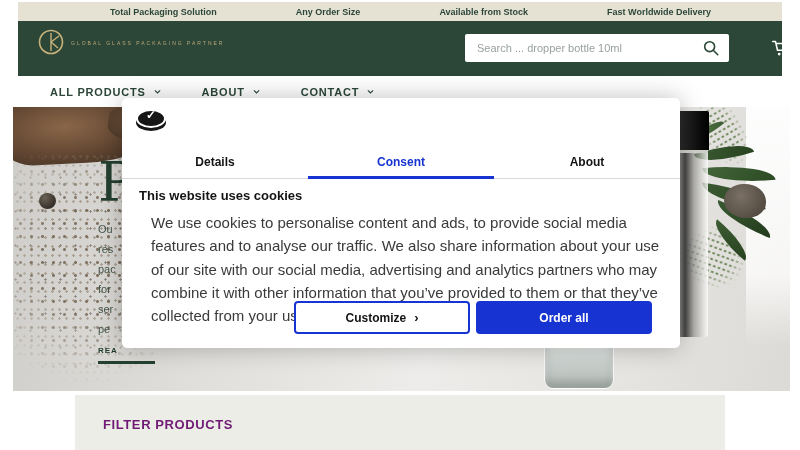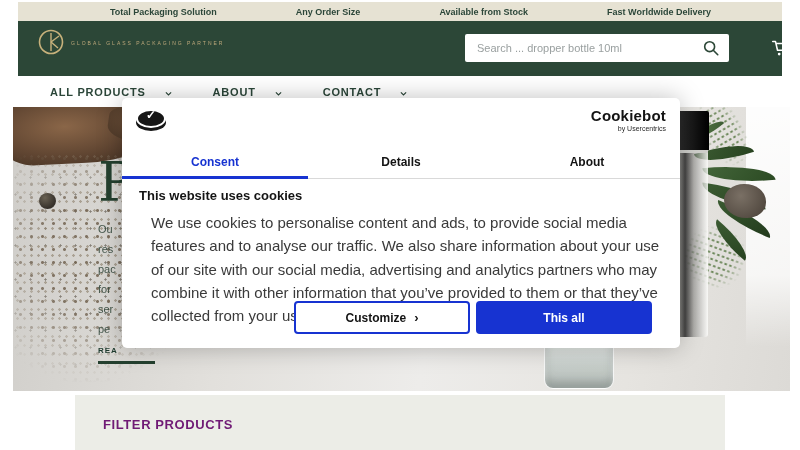--- a/index.html
+++ b/index.html
@@ -19,21 +19,21 @@
   .search{position:absolute;left:447px;top:13px;width:264px;height:28px;background:#ffffff;border-radius:2px;display:flex;align-items:center;}
   .search input{flex:1;border:none;outline:none;background:transparent;font-size:11px;color:#444;
     padding:0 6px 0 12px;font-family:"Liberation Sans",sans-serif;}
   .search input::placeholder{color:#9aa0a0;}
   .search .mag{width:18px;height:18px;margin-right:9px;cursor:pointer;}
   .cart{position:absolute;left:752px;top:16px;width:22px;height:22px;cursor:pointer;}
 
   
   .nav{position:absolute;left:18px;top:76px;width:764px;height:31px;background:#ffffff;
     display:flex;align-items:center;gap:40px;padding-left:32px;box-sizing:border-box;}
-  .nav .item{display:flex;align-items:flex-end;gap:18px;cursor:pointer;}
+  .nav .item{display:flex;align-items:center;gap:7px;cursor:pointer;}
   .nav .item span{font-size:11px;font-weight:800;letter-spacing:.8px;color:#2b4639;}
 
   
   .hero{position:absolute;left:13px;top:107px;width:777px;height:284px;overflow:hidden;
     background:linear-gradient(100deg,#cfcdc9 0%,#e2e0dc 30%,#edecea 55%,#e6e4e0 80%,#dcdad6 100%);}
   .driftwood{position:absolute;left:-8px;top:-6px;width:150px;height:62px;
     background:radial-gradient(ellipse at 40% 40%,#8a6648,#5d4330 60%,#3c2c1e);
     border-radius:10% 60% 70% 30% / 20% 90% 60% 40%;transform:rotate(-3deg);}
   .driftwood2{position:absolute;left:95px;top:2px;width:70px;height:34px;
     background:radial-gradient(ellipse at 50% 40%,#7a5a40,#4a3626);
@@ -208,36 +208,32 @@
     <h2>FILTER PRODUCTS</h2>
   </div>
 
   <div class="dialog">
     <div class="dlg-header">
       <div class="cb-logo">
         <div class="disc"></div>
         <div class="disc top"></div>
         <div class="check">✓</div>
       </div>
-      <div class="cb-brand">
-        <div class="bn">Cookiebot</div>
-        <div class="bs">by Usercentrics</div>
-      </div>
     </div>
     <div class="tabs">
+      <div class="tab">Details</div>
       <div class="tab active">Consent</div>
-      <div class="tab">Details</div>
       <div class="tab">About</div>
     </div>
     <div class="dlg-body">
       <h3>This website uses cookies</h3>
       <p>We use cookies to personalise content and ads, to provide social media features and to analyse our traffic. We also share information about your use of our site with our social media, advertising and analytics partners who may combine it with other information that you’ve provided to them or that they’ve collected from your use of their services.</p>
     </div>
     <div class="dlg-actions">
       <button class="btn btn-outline">
         <span>Customize</span>
         <span class="chev">›</span>
       </button>
-      <button class="btn btn-solid">This all</button>
+      <button class="btn btn-solid">Order all</button>
     </div>
   </div>
 
 </div>
 
 </body></html>

